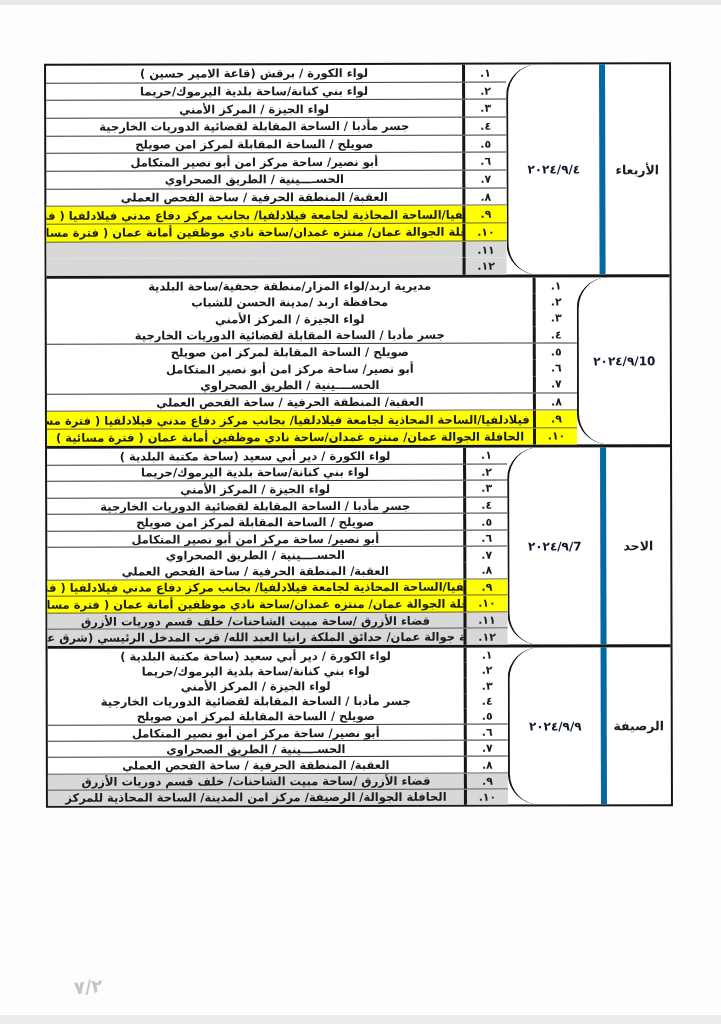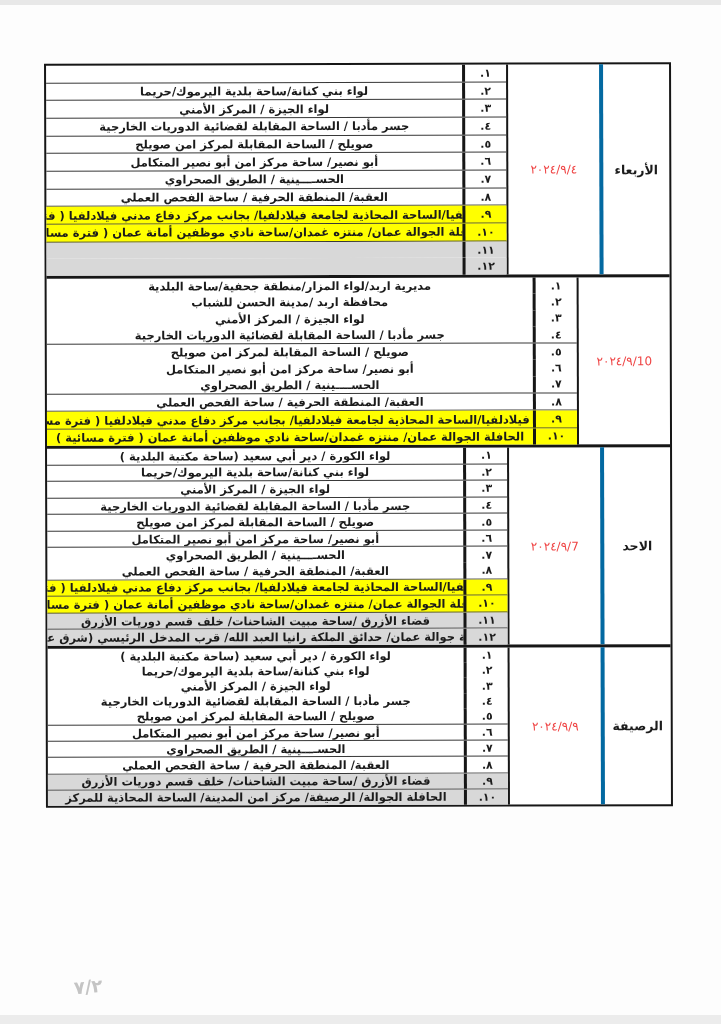--- a/index.html
+++ b/index.html
@@ -19,29 +19,29 @@
     box-sizing:border-box;
   }
   .block{display:flex;box-sizing:border-box;border-top:3px solid #161616;}
   .block:first-child{border-top:none;}
   .block:nth-of-type(1){height:210px;}
   .block:nth-of-type(2){height:170px;}
   .block:nth-of-type(3){height:200px;}
   .block:nth-of-type(4){height:160px;}
 
   .day-cell{
-    width:70px;box-sizing:border-box;border-left:4px solid #0369a1;
+    width:70px;box-sizing:border-box;border-left:6px solid #0369a1;
     display:flex;align-items:center;justify-content:center;
     font-weight:bold;font-size:12.5px;color:#1c1c1c;
   }
   .date-cell{
     width:93px;box-sizing:border-box;border-left:2px solid #161616;
     display:flex;align-items:center;justify-content:center;
-    font-weight:normal;font-size:12px;color:#ef4444;
-    direction:ltr;letter-spacing:1px;
+    font-weight:bold;font-size:12px;color:#0f172a;
+    direction:ltr;letter-spacing:1px;border-radius:31px;
   }
   .rows{flex:1;display:flex;flex-direction:column;min-width:0;}
   .row{
     flex:1;display:flex;direction:rtl;min-width:0;
     border-bottom:1px solid #383838;box-sizing:border-box;
   }
   .row:last-child,.row.no-div{border-bottom:none;}
   .num-cell{
     width:44px;box-sizing:border-box;border-left:3px solid #161616;
     display:flex;align-items:center;justify-content:center;
@@ -64,20 +64,21 @@
 <div class="page">
   <div class="scan-edge-top"></div>
 
   <div class="schedule" id="schedule">
       <div class="block">
     <div class="day-cell">الأربعاء</div>
     <div class="date-cell">٢٠٢٤/٩/٤</div>
     <div class="rows">
           <div class="row">
     <div class="num-cell">١.</div>
+    <div class="loc-cell">لواء الكورة / برقش (قاعة الامير حسين )</div>
   </div>
           <div class="row">
     <div class="num-cell">٢.</div>
     <div class="loc-cell">لواء بني كنانة/ساحة بلدية اليرموك/حريما</div>
   </div>
           <div class="row">
     <div class="num-cell">٣.</div>
     <div class="loc-cell">لواء الجيزة / المركز الأمني</div>
   </div>
           <div class="row">

